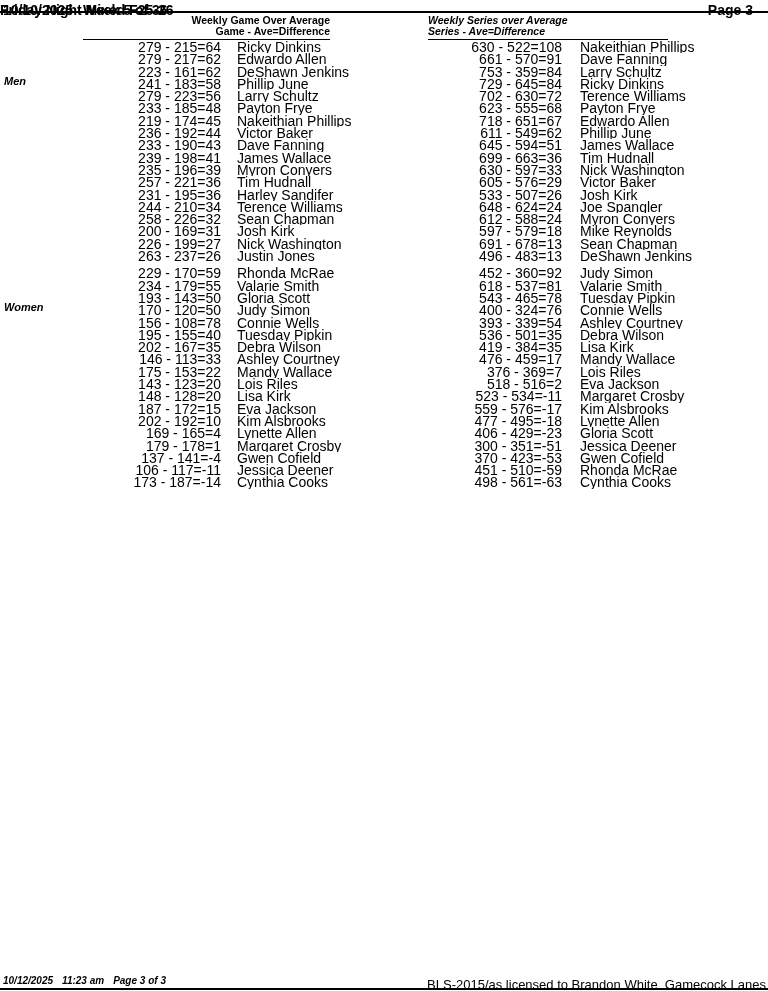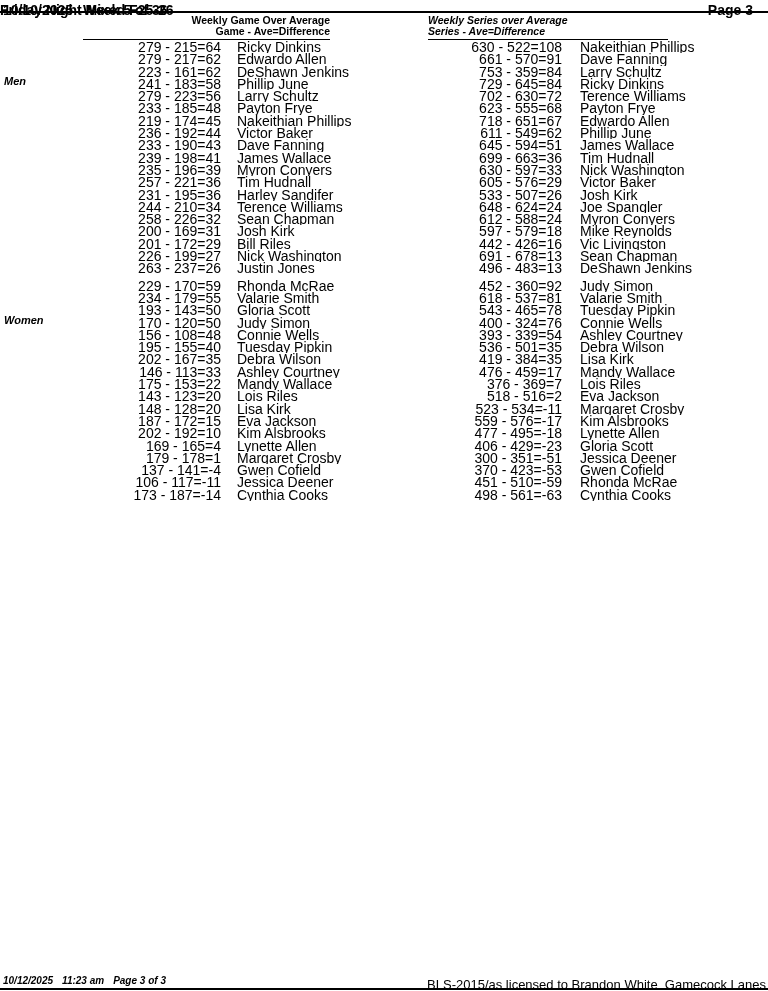--- a/index.html
+++ b/index.html
@@ -186,28 +186,20 @@
       </div>
       <div class="row">
         <div class="score">200 - 169=31</div>
         <div class="gap"></div>
         <div class="pname">Josh Kirk</div>
         <div class="score">597 - 579=18</div>
         <div class="gap"></div>
         <div class="pname">Mike Reynolds</div>
       </div>
       <div class="row">
-        <div class="score">201 - 172=29</div>
-        <div class="gap"></div>
-        <div class="pname">Bill Riles</div>
-        <div class="score">442 - 426=16</div>
-        <div class="gap"></div>
-        <div class="pname">Vic Livingston</div>
-      </div>
-      <div class="row">
         <div class="score">226 - 199=27</div>
         <div class="gap"></div>
         <div class="pname">Nick Washington</div>
         <div class="score">691 - 678=13</div>
         <div class="gap"></div>
         <div class="pname">Sean Chapman</div>
       </div>
       <div class="row">
         <div class="score">263 - 237=26</div>
         <div class="gap"></div>
@@ -245,21 +237,21 @@
       </div>
       <div class="row">
         <div class="score">170 - 120=50</div>
         <div class="gap"></div>
         <div class="pname">Judy Simon</div>
         <div class="score">400 - 324=76</div>
         <div class="gap"></div>
         <div class="pname">Connie Wells</div>
       </div>
       <div class="row">
-        <div class="score">156 - 108=48</div>
+        <div class="score">156 - 108=78</div>
         <div class="gap"></div>
         <div class="pname">Connie Wells</div>
         <div class="score">393 - 339=54</div>
         <div class="gap"></div>
         <div class="pname">Ashley Courtney</div>
       </div>
       <div class="row">
         <div class="score">195 - 155=40</div>
         <div class="gap"></div>
         <div class="pname">Tuesday Pipkin</div>

